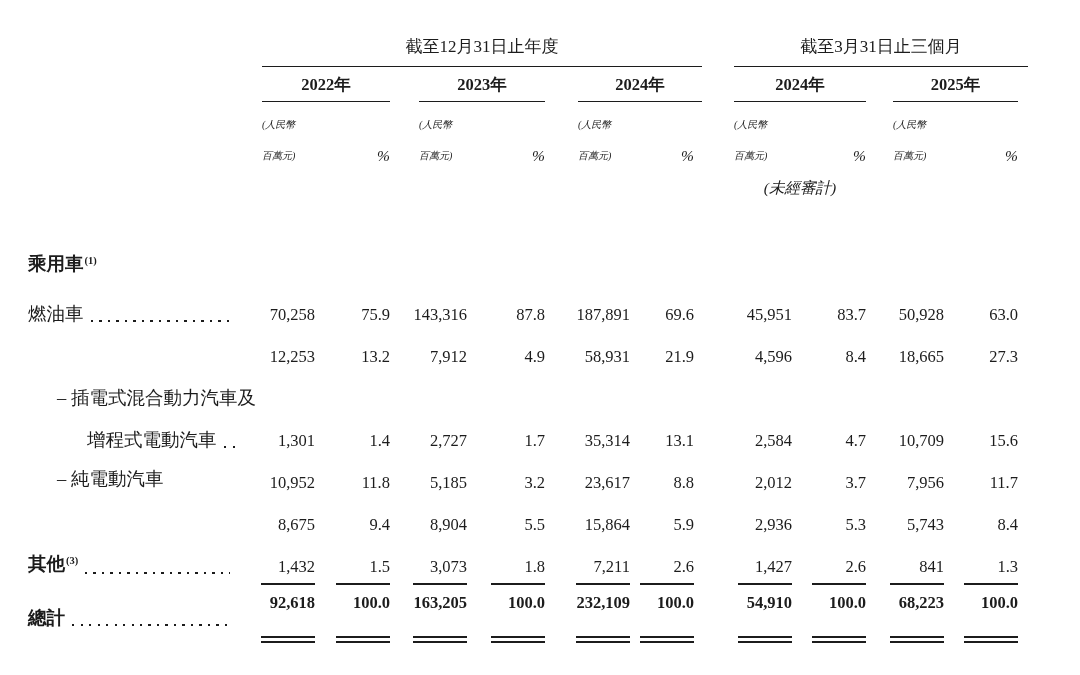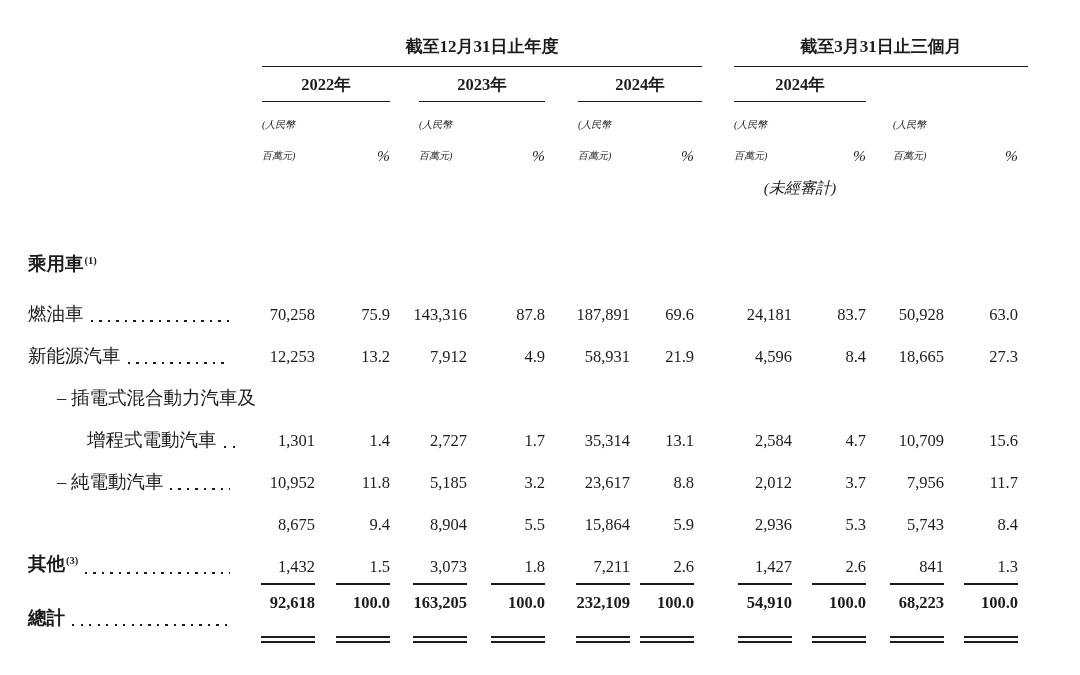--- a/index.html
+++ b/index.html
@@ -16,21 +16,21 @@
     color:var(--ink);
     padding:30px 62px 0 28px;
     overflow:hidden;
     font-family:"Liberation Serif","DejaVu Serif",serif;
   }
   .grid{display:grid;grid-template-columns:var(--cols);align-items:end;}
 
   
   .hdr-a{margin-top:6px;}
   .ptitle{
-    font-weight:700;font-size:17px;line-height:22px;text-align:center;
+    font-weight:400;font-size:17px;line-height:22px;text-align:center;
     padding-bottom:8px;border-bottom:1.8px solid var(--ink);white-space:nowrap;
   }
   .lg{grid-column:2 / span 6;margin-left:30px;}
   .rg{grid-column:9 / span 4;margin-right:-10px;}
 
   .hdr-b{margin-top:8px;}
   .year{
     font-weight:700;font-size:16.5px;line-height:20px;text-align:center;
     padding-bottom:6px;border-bottom:1.8px solid var(--ink);white-space:nowrap;
   }
@@ -94,20 +94,21 @@
   <div class="grid hdr-a">
     <div class="ptitle lg">截至12月31日止年度</div>
     <div class="ptitle rg">截至3月31日止三個月</div>
   </div>
 
   <div class="grid hdr-b">
     <div class="year g1">2022年</div>
     <div class="year g2">2023年</div>
     <div class="year g3">2024年</div>
     <div class="year g4">2024年</div>
+    <div class="year g5">2025年</div>
   </div>
 
   <div class="grid hdr-c">
     <div class="unit ca1">(人民幣</div>
     <div class="unit ca2">(人民幣</div>
     <div class="unit ca3">(人民幣</div>
     <div class="unit ca4">(人民幣</div>
     <div class="unit ca5">(人民幣</div>
   </div>
 
@@ -139,30 +140,26 @@
         <div class="cell lbl">
           <span>燃油車</span>
           <span class="leader"></span>
         </div>
         <div class="cell num" style="grid-column: 2;"><span class="v">70,258</span></div>
         <div class="cell num" style="grid-column: 3;"><span class="v">75.9</span></div>
         <div class="cell num" style="grid-column: 4;"><span class="v">143,316</span></div>
         <div class="cell num" style="grid-column: 5;"><span class="v">87.8</span></div>
         <div class="cell num" style="grid-column: 6;"><span class="v">187,891</span></div>
         <div class="cell num pr8" style="grid-column: 7;"><span class="v">69.6</span></div>
-        <div class="cell num" style="grid-column: 9;"><span class="v">24,181</span></div>
+        <div class="cell num" style="grid-column: 9;"><span class="v">45,951</span></div>
         <div class="cell num" style="grid-column: 10;"><span class="v">83.7</span></div>
         <div class="cell num" style="grid-column: 11;"><span class="v">50,928</span></div>
         <div class="cell num" style="grid-column: 12;"><span class="v">63.0</span></div>
       </div>
       <div class="grid trow">
-        <div class="cell lbl">
-          <span>新能源汽車</span>
-          <span class="leader"></span>
-        </div>
         <div class="cell num" style="grid-column: 2;"><span class="v">12,253</span></div>
         <div class="cell num" style="grid-column: 3;"><span class="v">13.2</span></div>
         <div class="cell num" style="grid-column: 4;"><span class="v">7,912</span></div>
         <div class="cell num" style="grid-column: 5;"><span class="v">4.9</span></div>
         <div class="cell num" style="grid-column: 6;"><span class="v">58,931</span></div>
         <div class="cell num pr8" style="grid-column: 7;"><span class="v">21.9</span></div>
         <div class="cell num" style="grid-column: 9;"><span class="v">4,596</span></div>
         <div class="cell num" style="grid-column: 10;"><span class="v">8.4</span></div>
         <div class="cell num" style="grid-column: 11;"><span class="v">18,665</span></div>
         <div class="cell num" style="grid-column: 12;"><span class="v">27.3</span></div>
@@ -182,21 +179,21 @@
         <div class="cell num" style="grid-column: 4;"><span class="v">2,727</span></div>
         <div class="cell num" style="grid-column: 5;"><span class="v">1.7</span></div>
         <div class="cell num" style="grid-column: 6;"><span class="v">35,314</span></div>
         <div class="cell num pr8" style="grid-column: 7;"><span class="v">13.1</span></div>
         <div class="cell num" style="grid-column: 9;"><span class="v">2,584</span></div>
         <div class="cell num" style="grid-column: 10;"><span class="v">4.7</span></div>
         <div class="cell num" style="grid-column: 11;"><span class="v">10,709</span></div>
         <div class="cell num" style="grid-column: 12;"><span class="v">15.6</span></div>
       </div>
       <div class="grid trow">
-        <div class="cell lbl" style="padding-left: 29px;">
+        <div class="cell lbl" style="padding-left: 29px; flex-direction: column;">
           <span>– 純電動汽車</span>
           <span class="leader"></span>
         </div>
         <div class="cell num" style="grid-column: 2;"><span class="v">10,952</span></div>
         <div class="cell num" style="grid-column: 3;"><span class="v">11.8</span></div>
         <div class="cell num" style="grid-column: 4;"><span class="v">5,185</span></div>
         <div class="cell num" style="grid-column: 5;"><span class="v">3.2</span></div>
         <div class="cell num" style="grid-column: 6;"><span class="v">23,617</span></div>
         <div class="cell num pr8" style="grid-column: 7;"><span class="v">8.8</span></div>
         <div class="cell num" style="grid-column: 9;"><span class="v">2,012</span></div>

